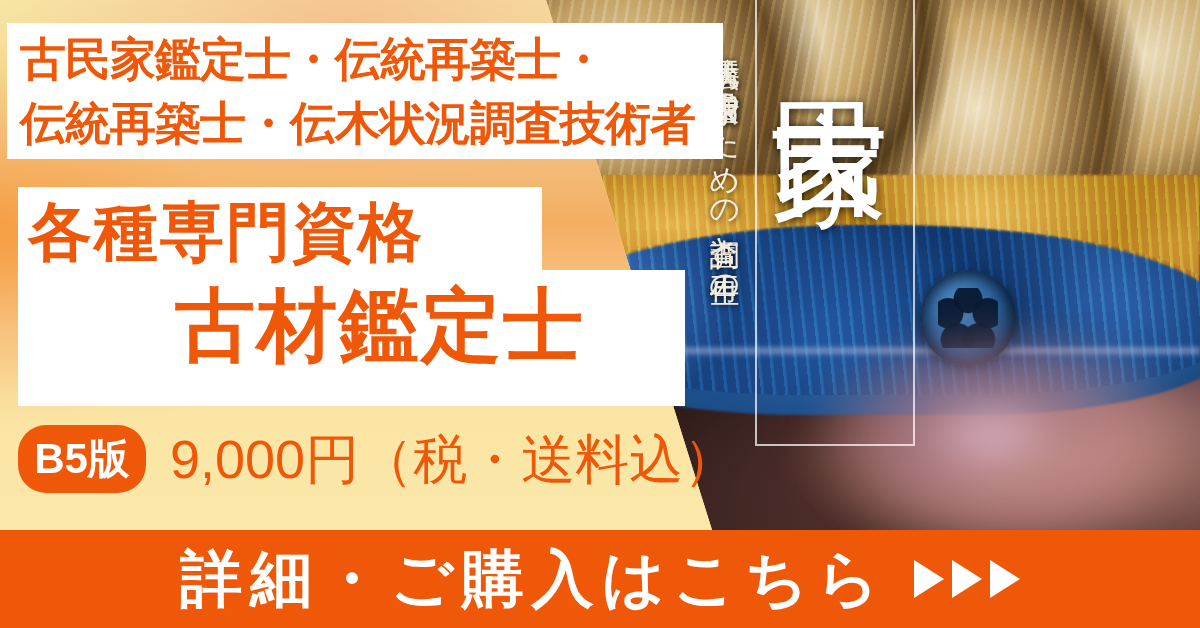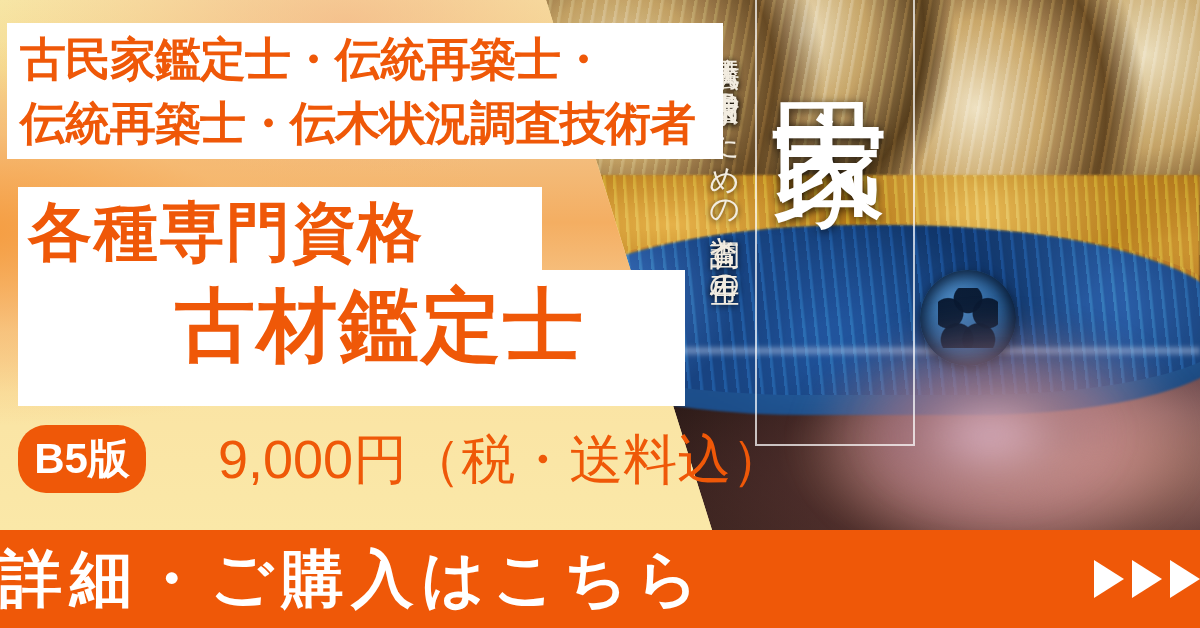--- a/index.html
+++ b/index.html
@@ -206,28 +206,27 @@
     display:flex;align-items:center;justify-content:center;border-radius:28px;
   }
   .badge span{
     color:#ffffff;font-size:42px;font-weight:700;letter-spacing:0px;line-height:1;
   }
   .price{
     position:absolute;left:170px;top:427px;
     color:#EF5808;font-size:54px;font-weight:400;line-height:64px;
     letter-spacing:0px;white-space:nowrap;
     font-family:"Liberation Sans","DejaVu Sans",sans-serif;
-    margin-left:48px;
   }
 
   
   .cta{
     position:absolute;left:0;bottom:0;width:1200px;height:98px;
     background:#EF5808;
-    display:flex;align-items:center;justify-content:space-between;
+    display:flex;align-items:center;justify-content:center;
   }
   .cta-text{
     color:#ffffff;font-size:62px;font-weight:700;
     letter-spacing:8px;line-height:1;white-space:nowrap;
   }
   .cta-arrows{
     display:inline-flex;align-items:center;gap:8px;margin-left:26px;
     vertical-align:middle;
   }
   .arrow{

